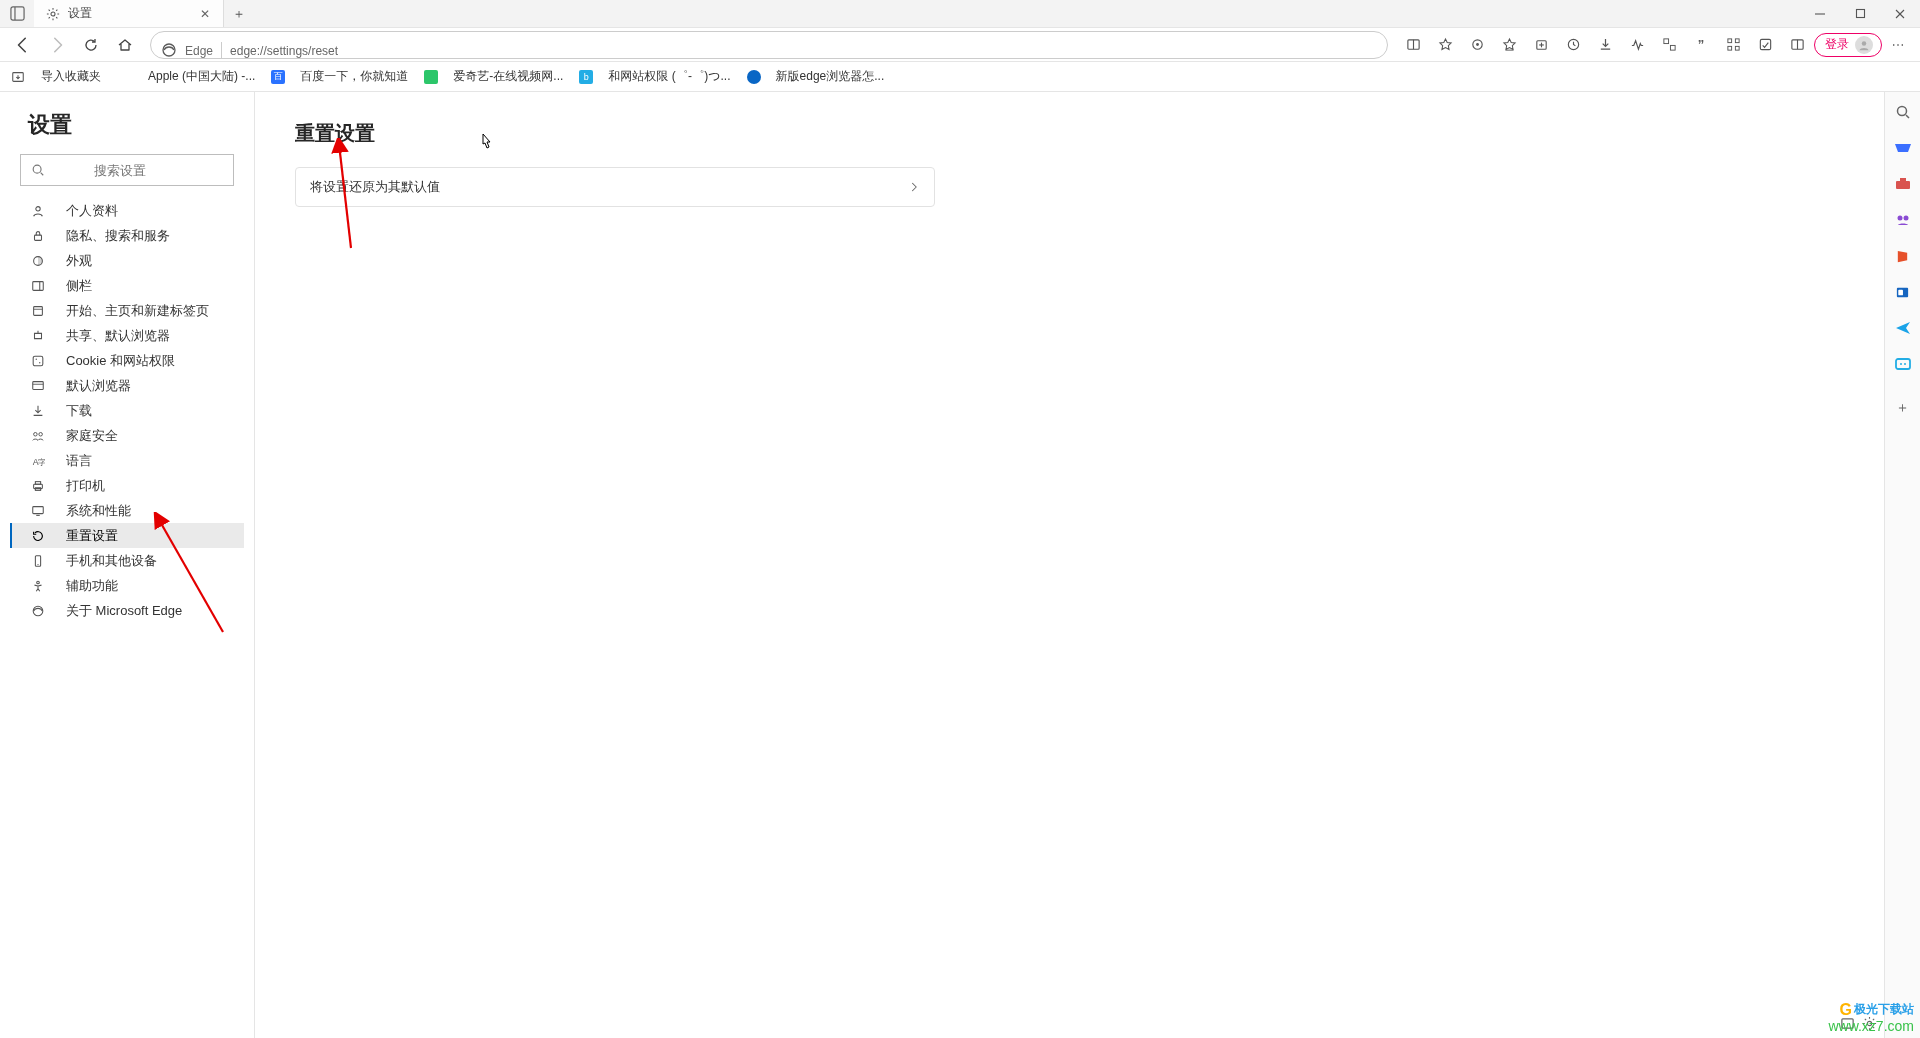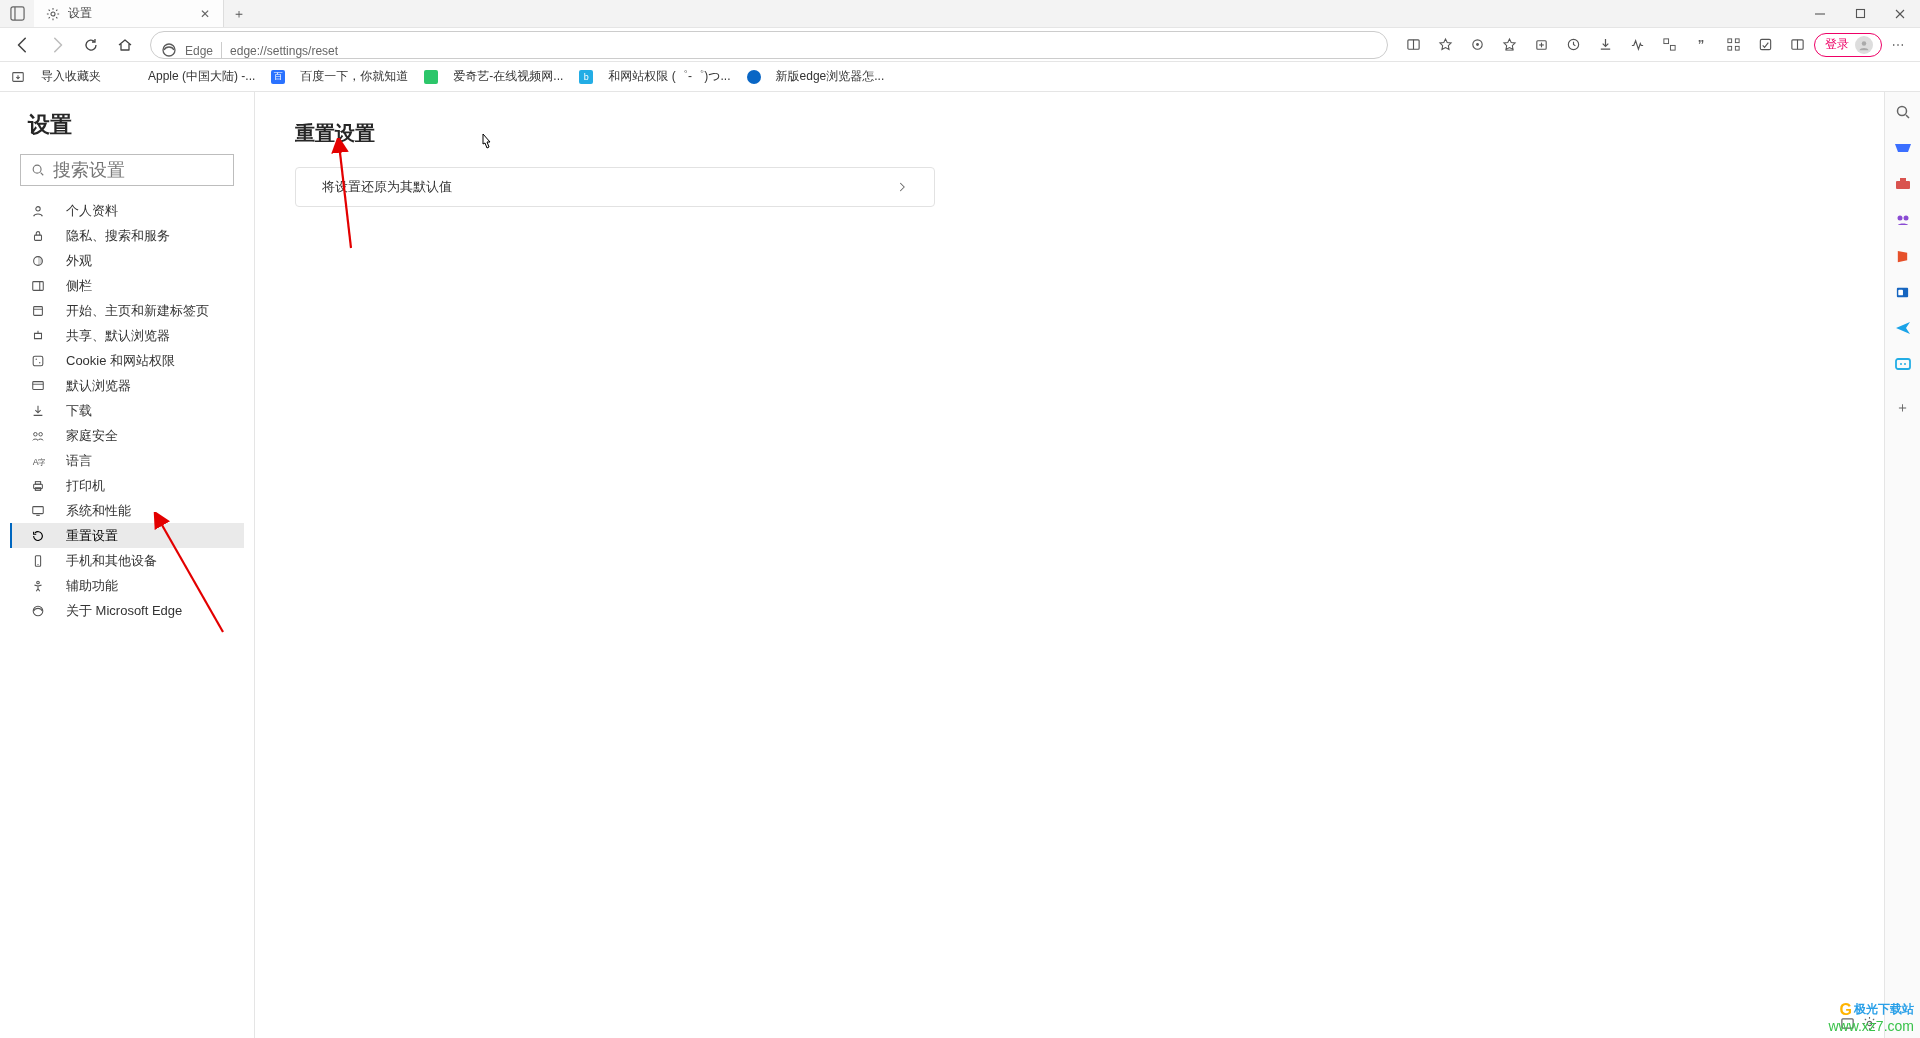--- a/index.html
+++ b/index.html
@@ -117,22 +117,23 @@
     border:1px solid #bdbdbd;
     height: 32px;
     display:flex; align-items:center;
     padding: 0 10px;
     gap:8px;
     color:#767676;
     font-size:13px;
     background:#fff;
   }
   .settings-search input {
-    border:none; outline:none; flex:1; font-size:18px; color:#333;
+    border:none; outline:none; flex:1; font-size:13px; color:#333;
     background:transparent;
+    margin-left:41px;
   }
   .nav-list { list-style:none; }
   .nav-item {
     display:flex; align-items:center;
     gap: 20px;
     height: 25px;
     padding: 0 14px 0 18px;
     font-size: 13px;
     color:#333;
     border-left: 2px solid transparent;
@@ -150,21 +151,21 @@
     padding: 28px 40px;
     position: relative;
   }
   .main-heading { font-size: 20px; font-weight:600; color:#262626; margin-bottom: 20px;}
   .reset-card {
     width: 640px;
     border:1px solid #e2e2e2;
     border-radius: 4px;
     height: 40px;
     display:flex; align-items:center;
-    padding: 0 26px;
+    padding: 0 14px;
     justify-content: space-between;
     font-size:13px;
     color:#333;
   }
   .chevron { color:#666; }
 
   
   .side-toolbar {
     position:absolute;
     top:0; right:0; bottom:0;

